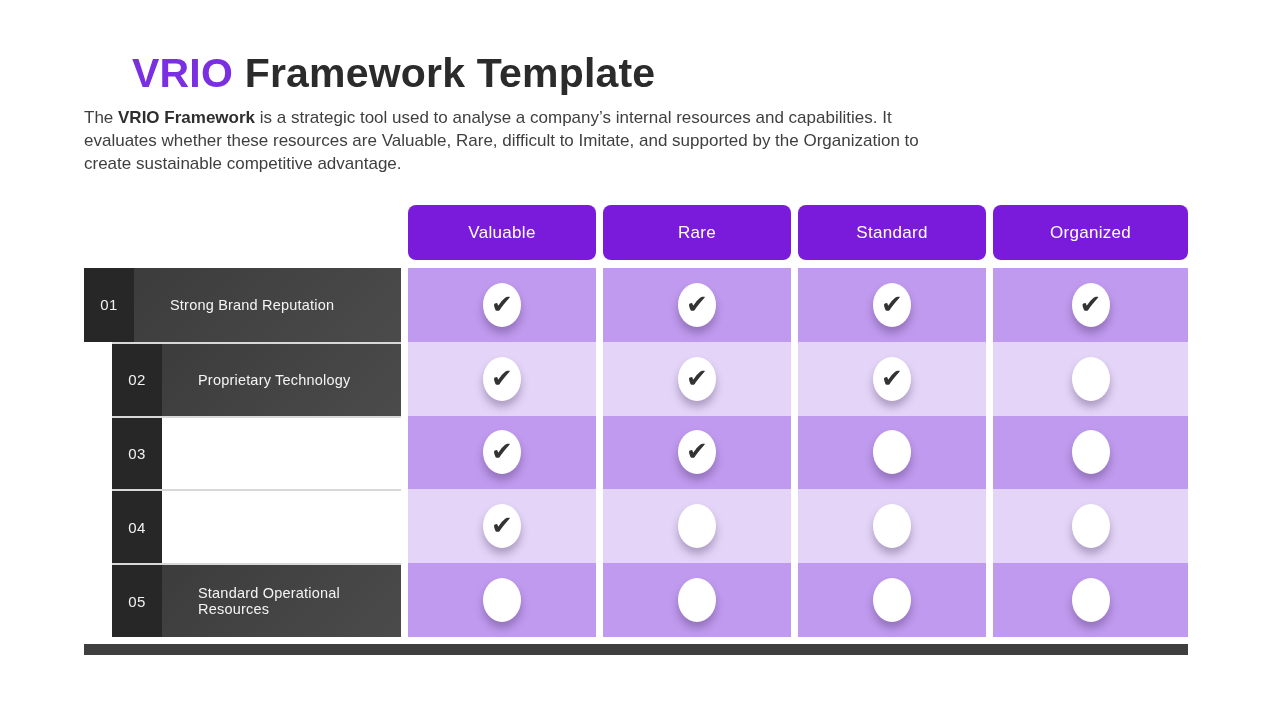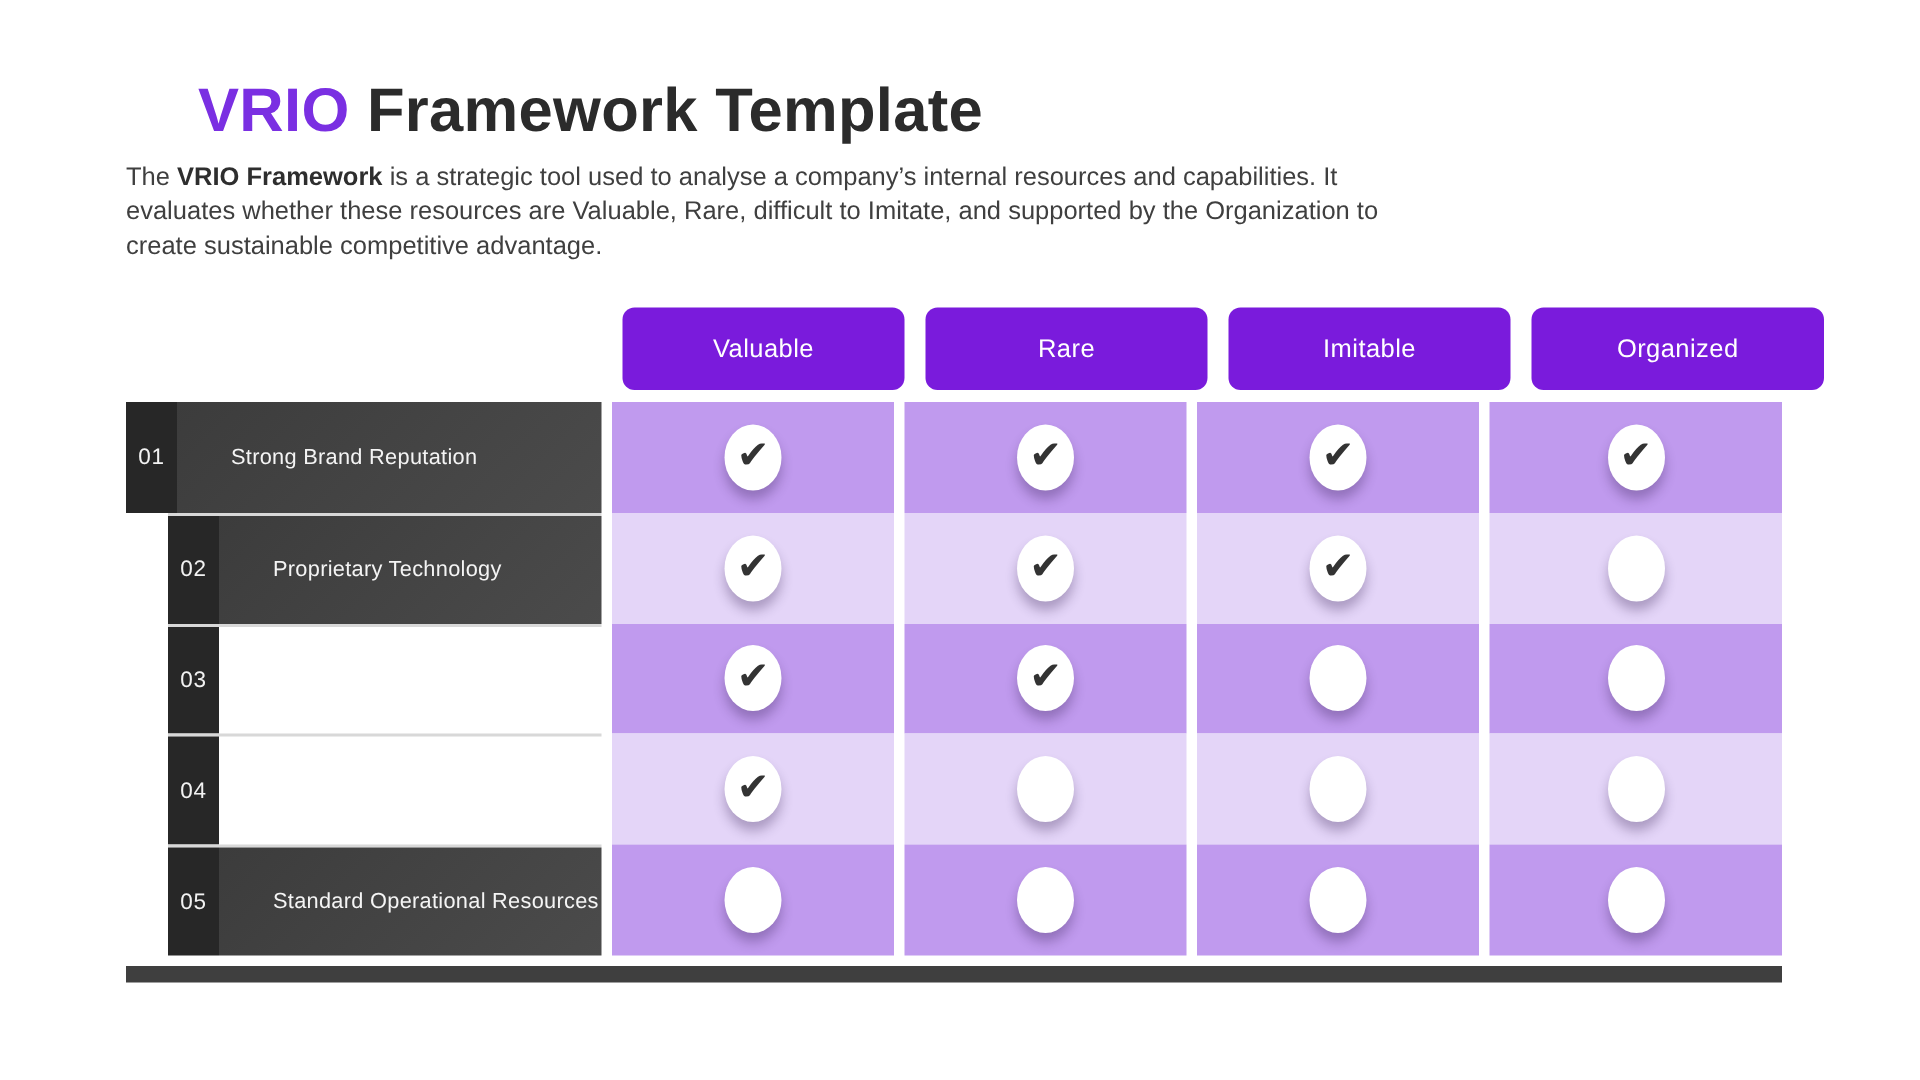--- a/index.html
+++ b/index.html
@@ -16,31 +16,31 @@
   
   .desc { position: absolute; left: 0; top: 106px; width: 868px; font-size: 17px;
           line-height: 23px; color: var(--desc-ink); }
   .desc b { font-weight: 700; color: #2e2e2e; }
 
   
   .hdr-grid, .body-grid {
     position: absolute; left: 0; width: 1104px;
     display: grid; grid-template-columns: 317px 188px 188px 188px 195px; column-gap: 7px;
   }
-  .hdr-grid { top: 205px; height: 55px; gap: 14px; }
+  .hdr-grid { top: 205px; height: 55px; }
   .col-hdr { background: var(--purple-header); border-radius: 8px;
              display: flex; align-items: center; justify-content: center;
              color: #ffffff; font-size: 17px; letter-spacing: 0.3px; }
 
   .body-grid { top: 268px; grid-template-rows: repeat(5, 73.8px); }
 
   
   .row-head { display: flex; align-items: stretch; }
   .row-head.sep, .cell-wrap.sep { border-top: 2px solid var(--separator); margin-left: 28px; }
-  .row-num { width: 34px; background: var(--dark-num); color: #f2f2f2;
+  .row-num { width: 50px; background: var(--dark-num); color: #f2f2f2;
              display: flex; align-items: center; justify-content: center;
              font-size: 15px; letter-spacing: 0.5px; }
   .row-name { flex: 1; background: linear-gradient(135deg, var(--dark-label-a) 0%, var(--dark-label-b) 100%);
               color: #f4f4f4; display: flex; align-items: center;
               padding-left: 36px; font-size: 14.5px; letter-spacing: 0.2px; }
 
   
   .cell-wrap { display: flex; align-items: center; justify-content: center; }
   .cell-wrap.odd  { background: var(--row-odd); }
   .cell-wrap.even { background: var(--row-even); }
@@ -62,21 +62,21 @@
 <div class="slide">
 
   <h1 class="title"><span class="hl">VRIO</span><span> Framework Template</span></h1>
 
   <p class="desc"><span>The </span><b>VRIO Framework</b><span> is a strategic tool used to analyse a company’s internal resources and capabilities. It evaluates whether these resources are Valuable, Rare, difficult to Imitate, and supported by the Organization to create sustainable competitive advantage.</span></p>
 
   <div class="hdr-grid">
     <div></div>
     <div class="col-hdr">Valuable</div>
     <div class="col-hdr">Rare</div>
-    <div class="col-hdr">Imitable</div>
+    <div class="col-hdr">Standard</div>
     <div class="col-hdr">Organized</div>
   </div>
 
   <div class="body-grid" id="body-grid">
       <div class="row-head">
         <div class="row-num">01</div>
         <div class="row-name">Strong Brand Reputation</div>
       </div>
       <div class="cell-wrap odd">
         <div class="marker checked">

